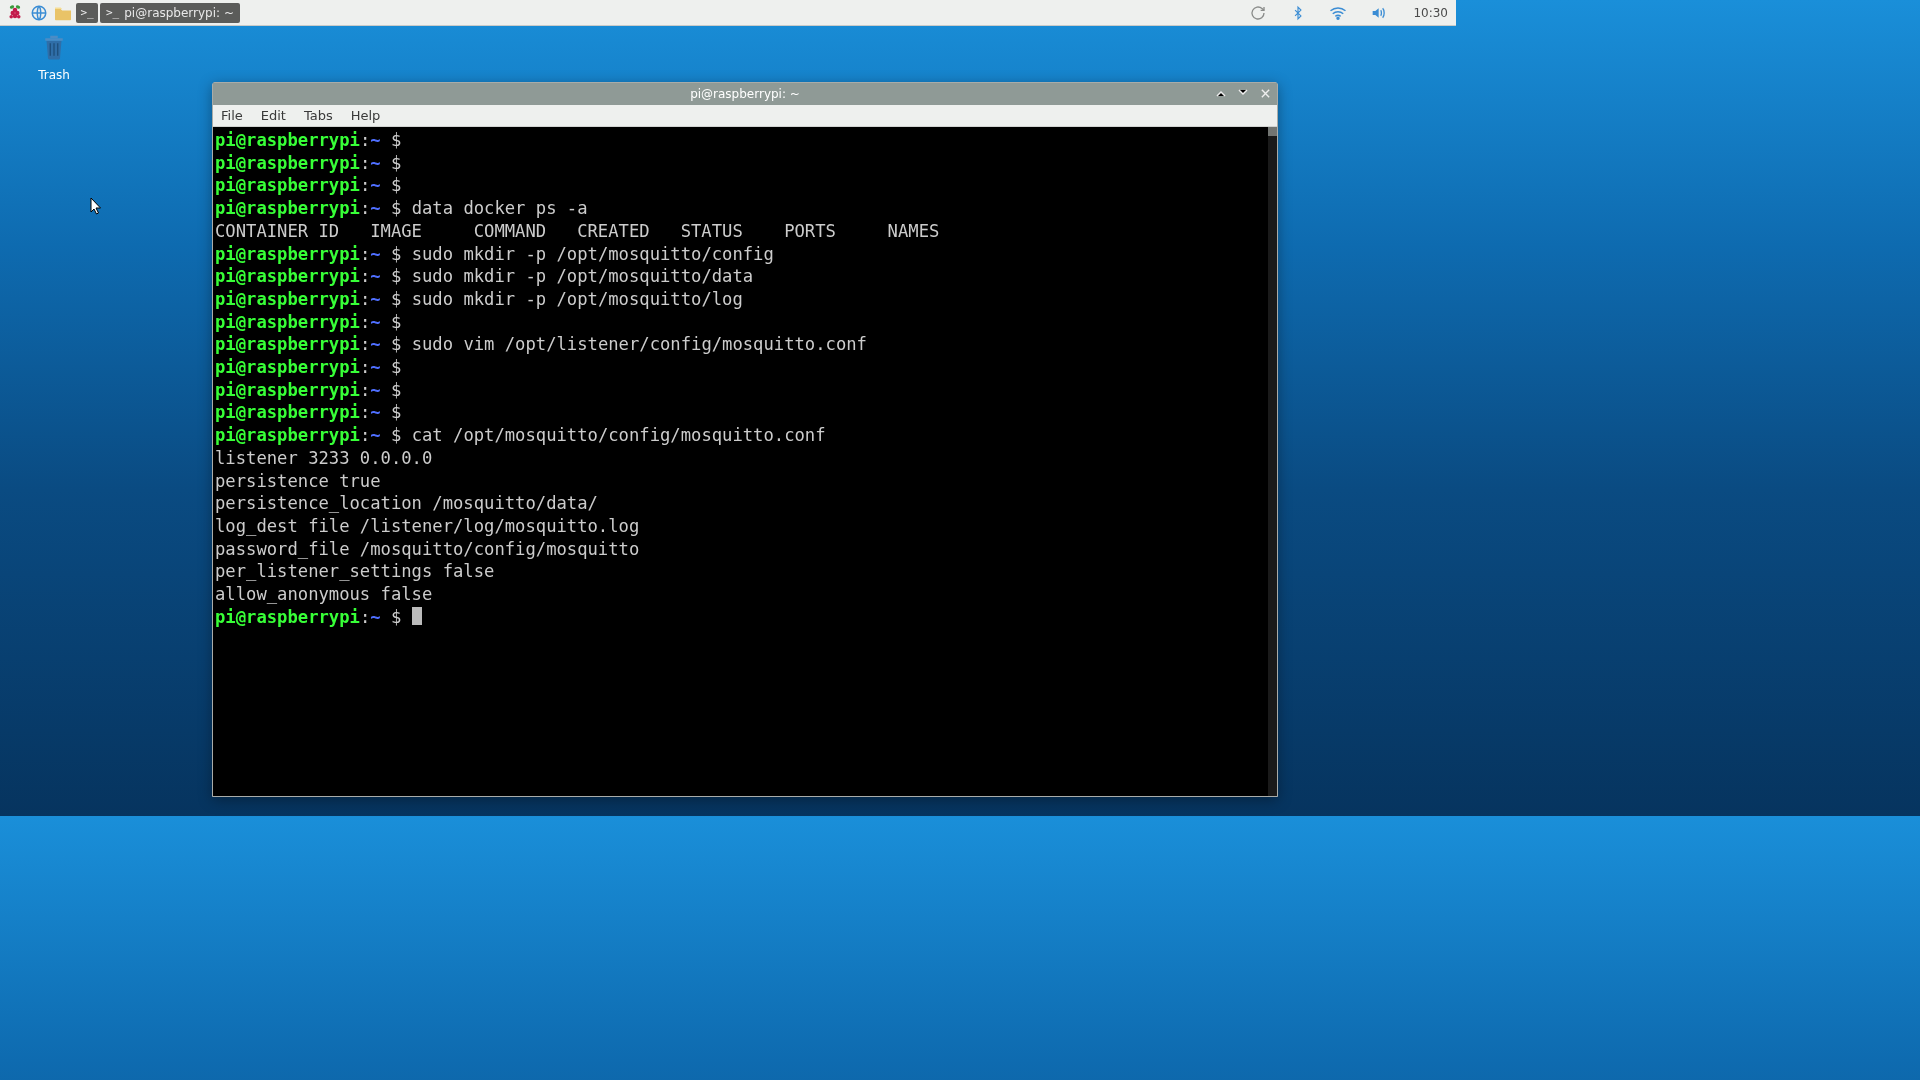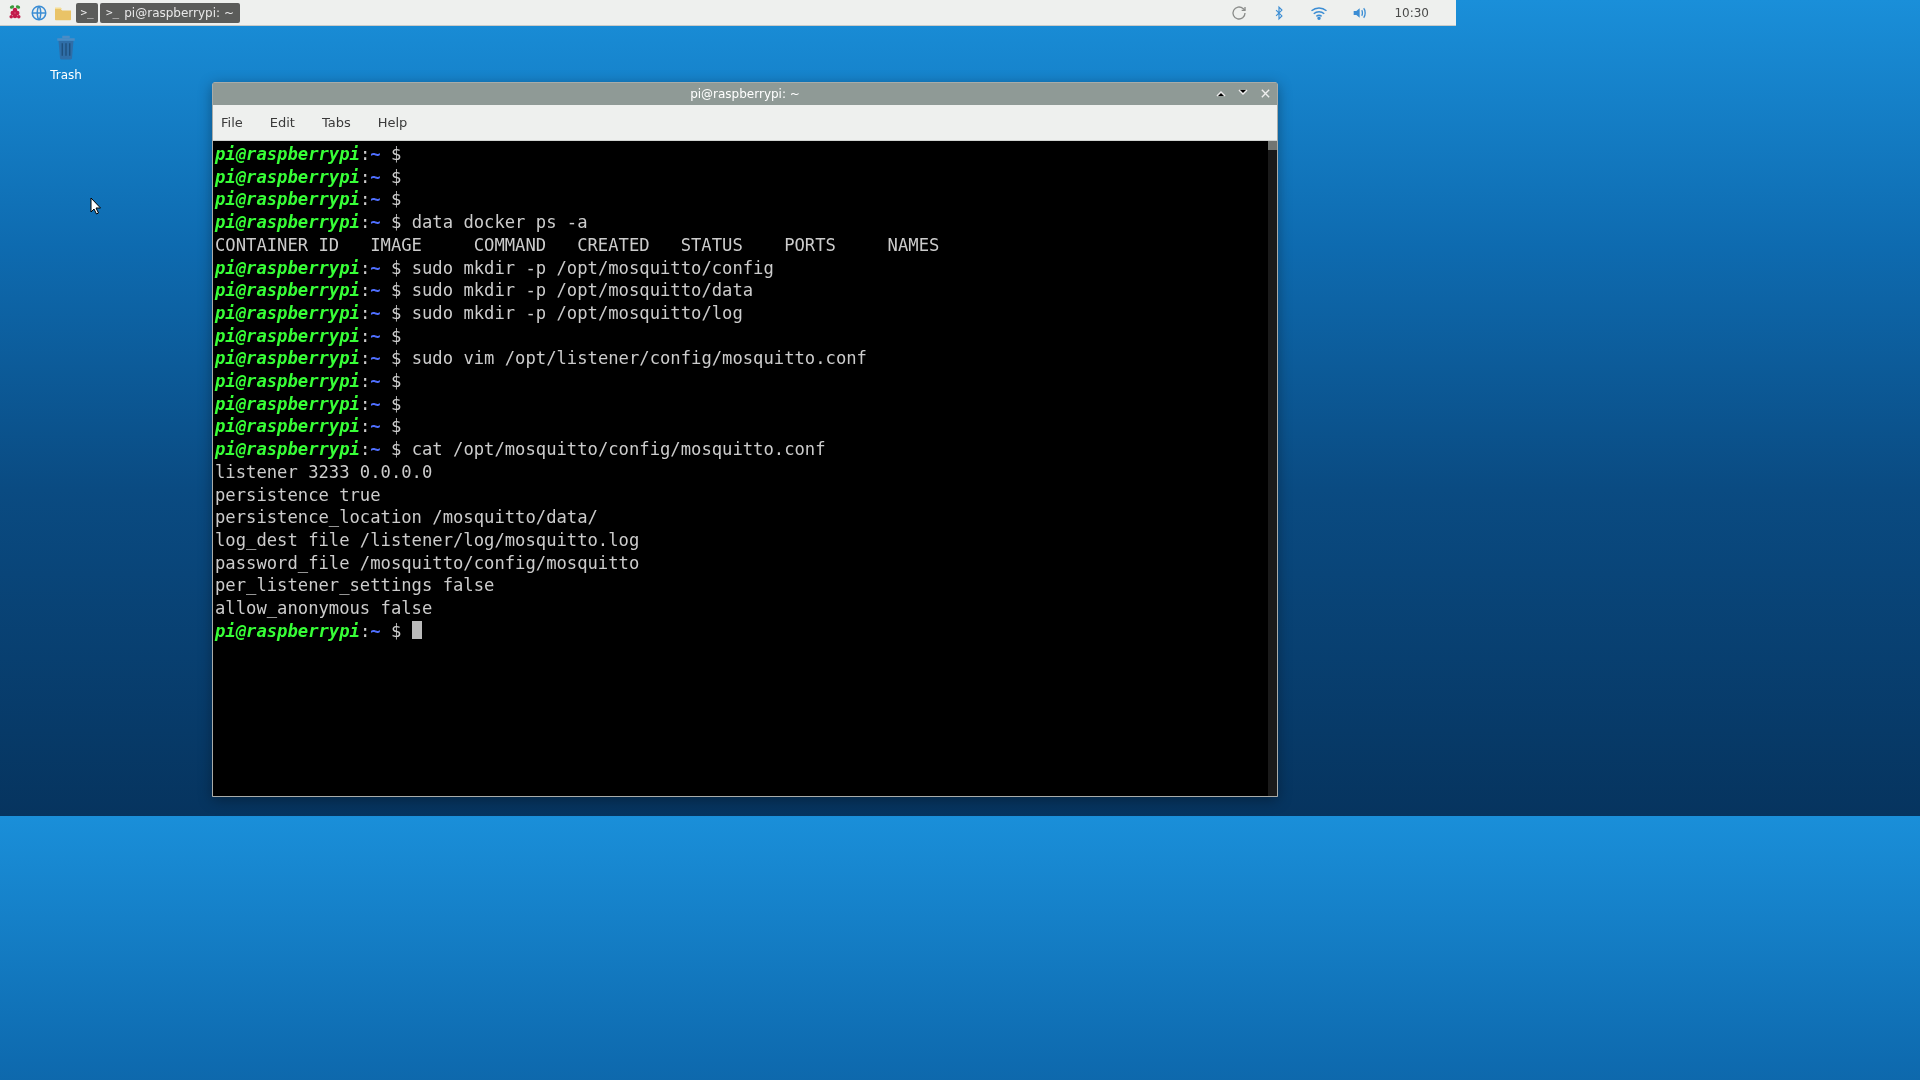--- a/index.html
+++ b/index.html
@@ -10,57 +10,57 @@
   }
 
   
   .taskbar {
     position: absolute; top:0; left:0; right:0; height:26px;
     background:#eef0ee; border-bottom:1px solid #c9cbc9;
     display:flex; align-items:center; justify-content:space-between;
     font-size:12px; color:#333; z-index:10;
   }
   .taskbar-left { display:flex; align-items:center; gap:2px; padding-left:4px; }
-  .taskbar-right { display:flex; align-items:center; gap:22px; padding-right:23px; }
+  .taskbar-right { display:flex; align-items:center; gap:22px; padding-right:4px; }
   .tb-icon { width:22px; height:22px; display:flex; align-items:center; justify-content:center; cursor:pointer; border-radius:3px; }
   .tb-launcher { background:#5b5c5a; color:#eee; width:24px; height:20px; border-radius:2px; display:flex; align-items:center; justify-content:center; }
   .tb-window { background:#5b5c5a; color:#eee; height:20px; padding:0 6px; border-radius:2px; display:flex; align-items:center; gap:5px; }
   .tb-window .txt { color:#e8e8e8; font-size:12px; }
   .tray-icon { width:18px; height:18px; color:#6d6f6d; display:flex; align-items:center; justify-content:center; }
   .clock { color:#4a4b4a; font-size:12px; padding:0 4px; }
 
   
-  .desktop-icon { position:absolute; top:32px; left:36px; width:60px; text-align:center; color:#fff; font-size:12px; }
+  .desktop-icon { position:absolute; top:32px; left:24px; width:60px; text-align:center; color:#fff; font-size:12px; }
   .trash-can { width:30px; height:30px; margin:0 auto 6px; }
 
   
   .termwin {
     position:absolute; top:82px; left:212px; width:1066px; height:715px;
     background:#ececea; border:1px solid #a9aca9; border-radius:3px 3px 0 0;
     box-shadow:0 3px 14px rgba(0,0,0,.35);
     display:flex; flex-direction:column;
   }
   .titlebar {
     height:22px; background:#8f9a96;
     display:flex; align-items:center; justify-content:center;
     position:relative; color:#fff; font-size:12px;
   }
   .titlebar .ctrls { position:absolute; right:4px; top:2px; display:flex; gap:6px; }
   .titlebar .ctrl { width:16px; height:16px; display:flex; align-items:center; justify-content:center; cursor:pointer; color:#eee; }
-  .menubar { height:36px; background:#eef0ee; display:flex; align-items:center; gap:27px; padding:0 8px; font-size:13px; color:#3a3a3a; border-bottom:1px solid #d1d3d1; }
+  .menubar { height:22px; background:#eef0ee; display:flex; align-items:center; gap:18px; padding:0 8px; font-size:13px; color:#3a3a3a; border-bottom:1px solid #d1d3d1; }
   .menubar span { cursor:pointer; }
   .termbody { flex:1; background:#000; position:relative; }
   .scrollbar { position:absolute; right:0; top:0; bottom:0; width:9px; background:#1a1a1a; }
   .scrollbar .thumb { position:absolute; top:0; left:0; right:0; height:9px; background:#727572; }
   .termtext {
     position:absolute; left:2px; top:2px; right:12px; bottom:2px;
     font-family:"DejaVu Sans Mono","Liberation Mono",monospace;
     font-size:17.2px; line-height:22.7px; color:#ccc; white-space:pre;
   }
-  .p-user { color:#37ff37; font-weight:bold;font-style:italic; }
+  .p-user { color:#37ff37; font-weight:bold; }
   .p-path { color:#4f6fff; font-weight:bold; }
   .p-doll { color:#ccc; }
   .cursor { display:inline-block; width:10px; height:18px; background:#bbb; vertical-align:-2px; }
 
   
   .pointer { position:absolute; top:197px; left:90px; z-index:20; }
 </style>
 </head>
 <body>
 

